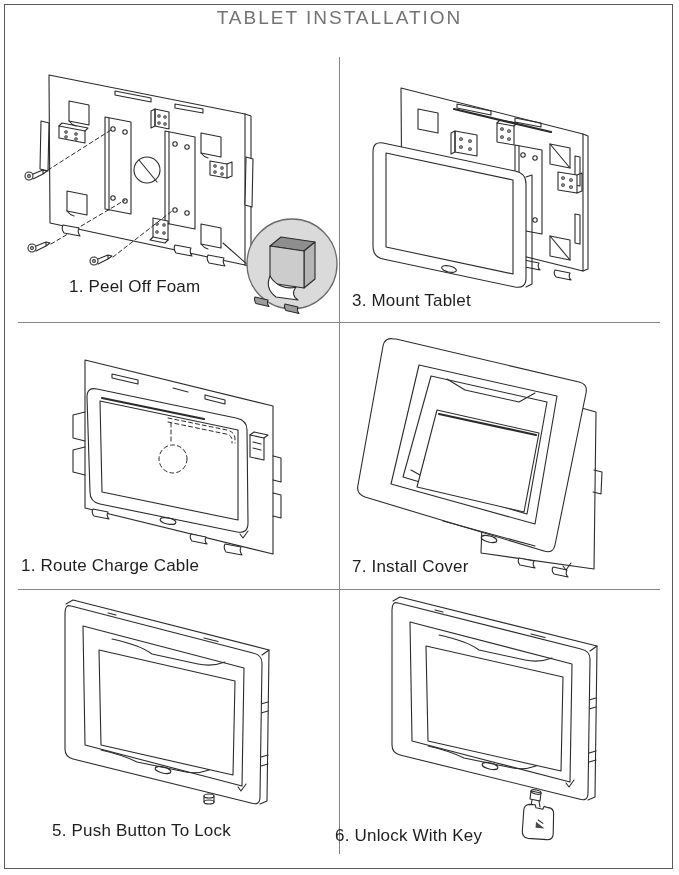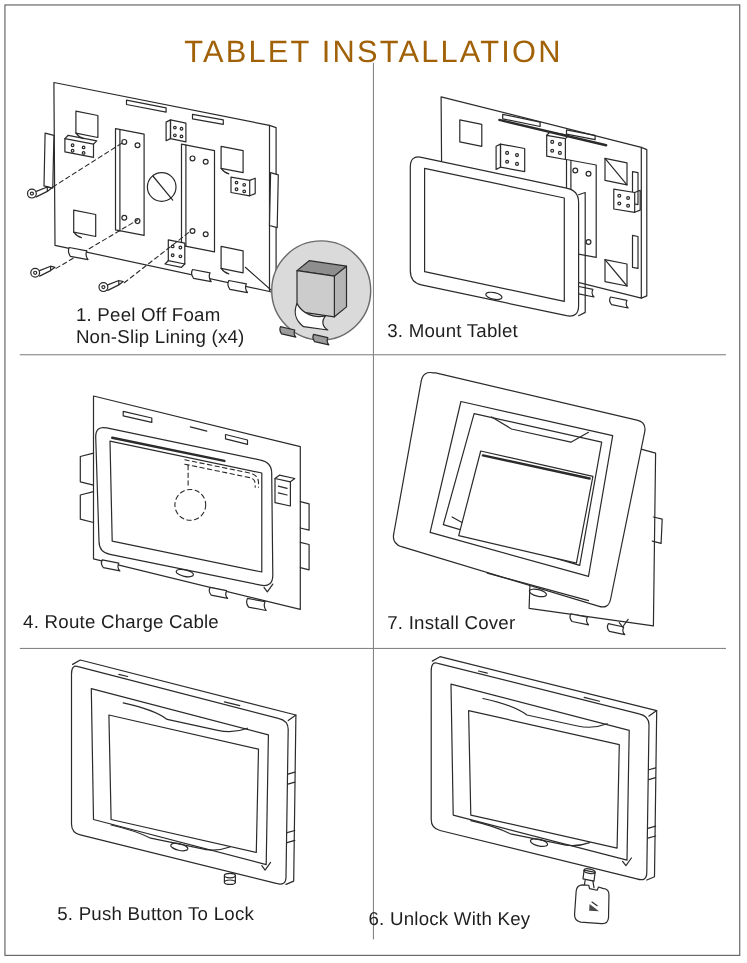--- a/index.html
+++ b/index.html
@@ -5,22 +5,22 @@
   html,body { margin:0; padding:0; background:#fff; }
   .page {
     position:relative; width:679px; height:875px; background:#ffffff;
     font-family:"Liberation Sans", sans-serif; overflow:hidden;
   }
   .page-border {
     position:absolute; left:4px; top:4px; width:669px; height:865px;
     border:1px solid #5a5a5a; box-sizing:border-box;
   }
   .title {
-    position:absolute; top:31px; left:0; width:100%; text-align:center;
-    font-size:28px; letter-spacing:2px; color:#a16207; font-weight:400;
+    position:absolute; top:7px; left:0; width:100%; text-align:center;
+    font-size:19px; letter-spacing:2px; color:#737373; font-weight:400;
   }
   .divider-v { position:absolute; left:339px; top:57px; width:1px; height:797px; background:#858585; }
   .divider-h { position:absolute; left:18px; width:642px; height:1px; background:#858585; }
   .dh1 { top:322px; } .dh2 { top:589px; }
   .caption {
     position:absolute; font-size:17px; line-height:19.5px;
     color:#1e1e1e; letter-spacing:0.2px; white-space:nowrap;
   }
   .cap1 { left:21px;  top:277px;margin-left:48px; }
   .cap2 { left:352px; top:291px; }
@@ -304,27 +304,26 @@
           <path d="M189,216 Q184,217 184,222 L184,243 Q184,249 190,250 L209,250 Q215,250 215,244 L214,224 Q214,218 208,218 L204,217 L203,220 L196,219 L195,216 Z" fill="#fff"></path>
           <path d="M199,231 L204,234" stroke-width="1"></path>
           <path d="M197,233 L206,239 L197,239 Z" fill="#4a4a4a" stroke="none"></path>
         </g>
       </g>
     </g>
   </svg>
 
   <div class="caption cap1">
     <span>1. Peel Off Foam</span>
-    <span>Non-Slip Lining (x4)</span>
   </div>
   <div class="caption cap2">
     <span>3. Mount Tablet</span>
   </div>
   <div class="caption cap3">
-    <span>4. Route Charge Cable</span>
+    <span>1. Route Charge Cable</span>
   </div>
   <div class="caption cap4">
     <span>7. Install Cover</span>
   </div>
   <div class="caption cap5">
     <span>5. Push Button To Lock</span>
   </div>
   <div class="caption cap6">
     <span>6. Unlock With Key</span>
   </div>

